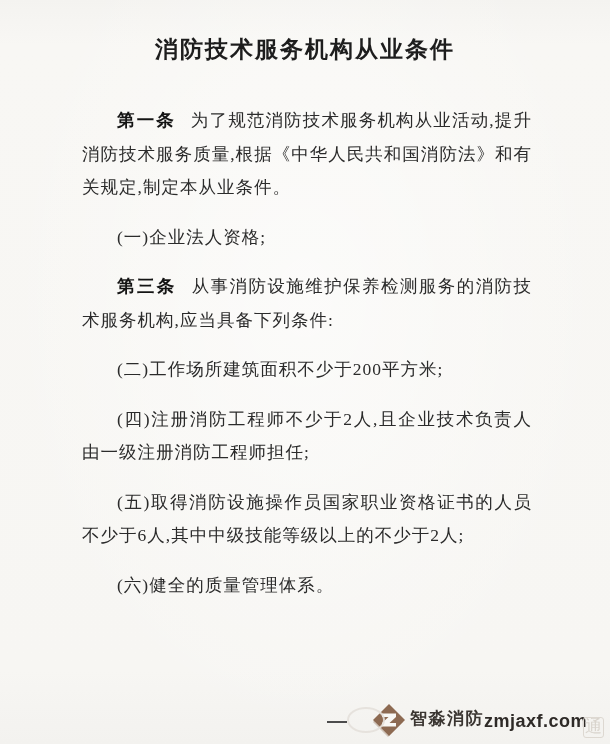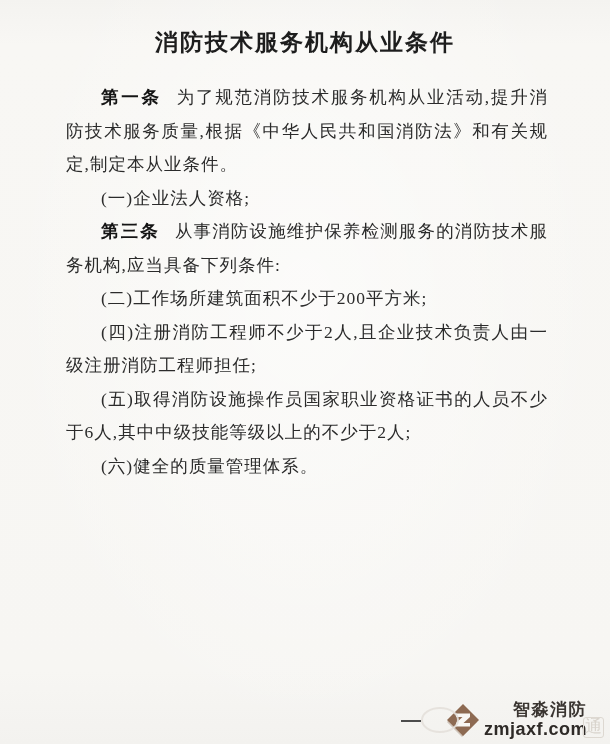--- a/index.html
+++ b/index.html
@@ -11,37 +11,37 @@
     position:relative;
     width:610px;
     height:744px;
     overflow:hidden;
     background:
       radial-gradient(ellipse at 50% 40%, rgba(255,255,255,.55) 0%, rgba(255,255,255,0) 70%),
       linear-gradient(180deg,#f4f3f0 0%, #f8f7f4 6%, #f7f6f3 90%, #f3f2ef 100%);
     font-family:"Liberation Serif","DejaVu Serif",serif;
   }
   .doc-title{
-    margin:27px 0 0 0;
+    margin:34px 0 0 0;
     text-align:center;
     font-size:23px;
     font-weight:700;
     letter-spacing:2px;
     color:#1d1d1d;
   }
   .doc-body{
     padding:23px 62px 0 66px;
     font-size:17.5px;
     line-height:33.5px;
     letter-spacing:1px;
     text-align:justify;
     color:#2b2b2b;
   }
   .para{
-    margin:0;
+    margin:16px;
     text-indent:2em;
   }
   .para b{
     font-family:"Liberation Sans","DejaVu Sans",sans-serif;
     font-weight:700;
     letter-spacing:2px;
     color:#141414;
     margin-right:.85em;
   }
   
@@ -69,21 +69,21 @@
     opacity:.9;
   }
   .wm-logo{
     width:36px;
     height:36px;
     flex:0 0 auto;
     margin-right:3px;
   }
   .wm-text{
     display:flex;
-    flex-direction:column;
+    flex-direction:row;
     line-height:1;
     text-align:right;
   }
   .wm-brand{
     font-size:17px;
     font-weight:700;
     letter-spacing:1.5px;
     color:#3a3531;
   }
   .wm-domain{

